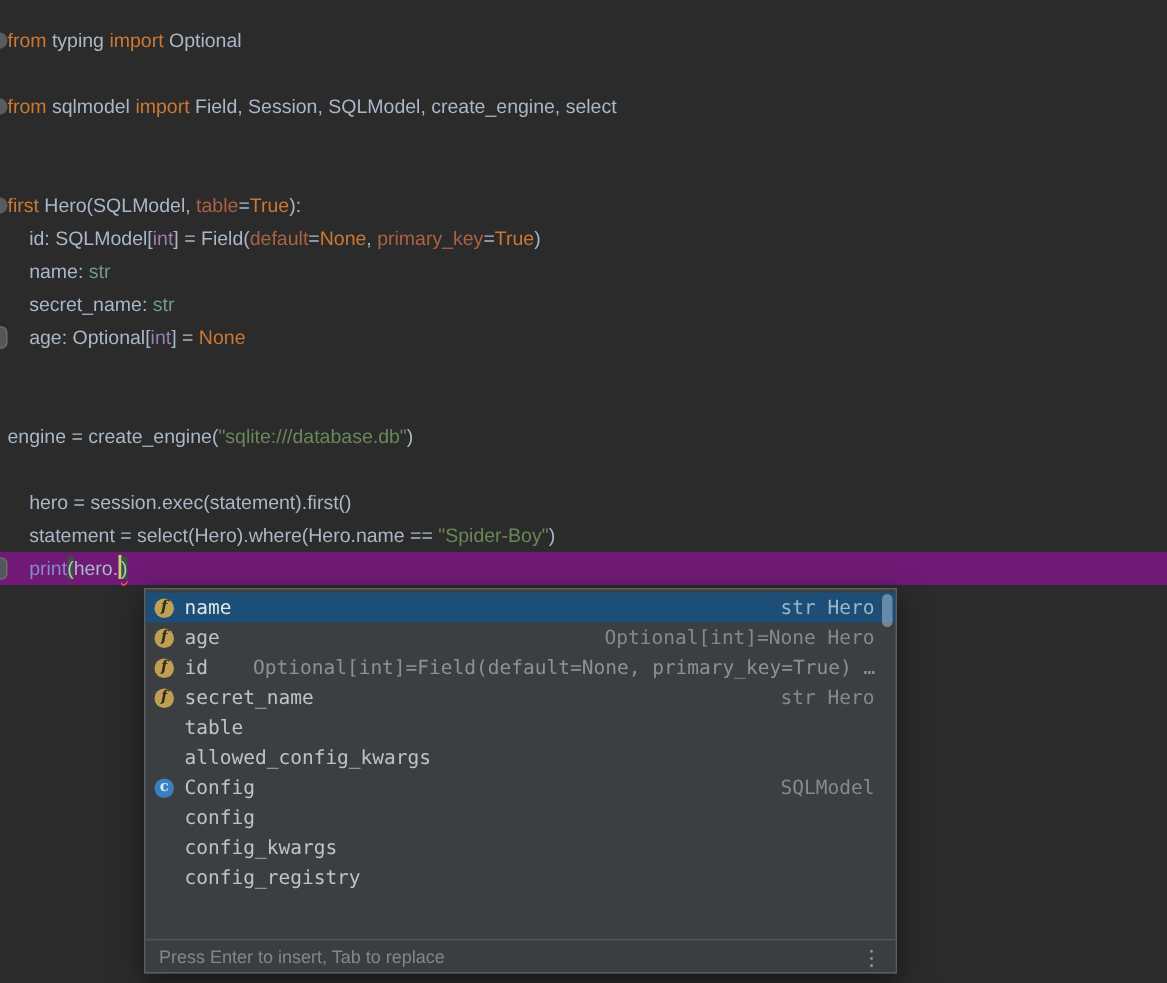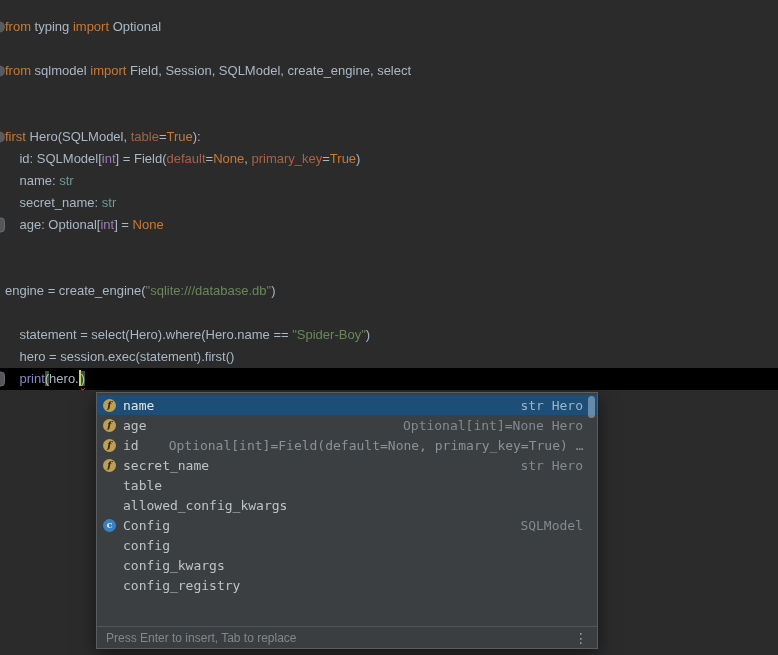--- a/index.html
+++ b/index.html
@@ -3,21 +3,21 @@
 <meta charset="utf-8">
 <style>
   html,body{margin:0;padding:0;background:#2b2b2b;width:778px;height:655px;overflow:hidden;}
   *{box-sizing:border-box;}
 
   
   .editor{position:absolute;inset:0;background:#2b2b2b;
     font-family:Liberation Sans, sans-serif;
     font-size:13px;line-height:22px;color:#a9b7c6;margin-top:16px;}
   .line{position:relative;height:22px;padding-left:5px;white-space:pre;}
-  .line.current{background:#000000;}
+  .line.current{background:#701a75;}
   .s-kw{color:#cc7832;}
   .s-tx{color:#a9b7c6;}
   .s-str{color:#6a8759;}
   .s-kwarg{color:#aa6144;}
   .s-typep{color:#9d7cb8;}
   .s-typet{color:#6d9a96;}
   .s-bi{color:#8888c6;}
   .s-phl{background:#3a5240;color:#b5c8b5;}
   .s-err{text-decoration:underline;text-decoration-style:wavy;text-decoration-color:#f14d4d;text-decoration-thickness:1px;text-underline-offset:3px;}
   .caret{display:inline-block;width:2px;height:16px;background:#c3d56b;vertical-align:-3px;}
@@ -63,22 +63,22 @@
       <div class="line"></div>
       <div class="line"><span class="g-dot"></span><span class="s-kw">first</span><span class="s-tx"> Hero(SQLModel, </span><span class="s-kwarg">table</span><span class="s-tx">=</span><span class="s-kw">True</span><span class="s-tx">):</span></div>
       <div class="line"><span class="s-tx">    id: SQLModel[</span><span class="s-typep">int</span><span class="s-tx">] = Field(</span><span class="s-kwarg">default</span><span class="s-tx">=</span><span class="s-kw">None</span><span class="s-tx">, </span><span class="s-kwarg">primary_key</span><span class="s-tx">=</span><span class="s-kw">True</span><span class="s-tx">)</span></div>
       <div class="line"><span class="s-tx">    name: </span><span class="s-typet">str</span></div>
       <div class="line"><span class="s-tx">    secret_name: </span><span class="s-typet">str</span></div>
       <div class="line"><span class="g-tag"></span><span class="s-tx">    age: Optional[</span><span class="s-typep">int</span><span class="s-tx">] = </span><span class="s-kw">None</span></div>
       <div class="line"></div>
       <div class="line"></div>
       <div class="line"><span class="s-tx">engine = create_engine(</span><span class="s-str">"sqlite:///database.db"</span><span class="s-tx">)</span></div>
       <div class="line"></div>
+      <div class="line"><span class="s-tx">    hero = session.exec(statement).first()</span></div>
       <div class="line"><span class="s-tx">    statement = select(Hero).where(Hero.name == </span><span class="s-str">"Spider-Boy"</span><span class="s-tx">)</span></div>
-      <div class="line"><span class="s-tx">    hero = session.exec(statement).first()</span></div>
       <div class="line current"><span class="g-tag"></span><span class="s-tx">    </span><span class="s-bi">print</span><span class="s-phl">(</span><span class="s-tx">hero.</span><span class="caret"></span><span class="s-phl s-err">)</span></div>
     </div>
 </div>
 
 <div class="popup">
   <div class="clist">
     <div class="scroll-thumb"></div>
   <div class="citem selected"><span class="cicon ic-f">f</span><span class="clabel">name</span><span class="spacer"></span><span class="ctail">str Hero</span></div>
       <div class="citem"><span class="cicon ic-f">f</span><span class="clabel">age</span><span class="spacer"></span><span class="ctail">Optional[int]=None Hero</span></div>
       <div class="citem"><span class="cicon ic-f">f</span><span class="clabel">id</span><span class="cinline">Optional[int]=Field(default=None, primary_key=True) …</span></div>

